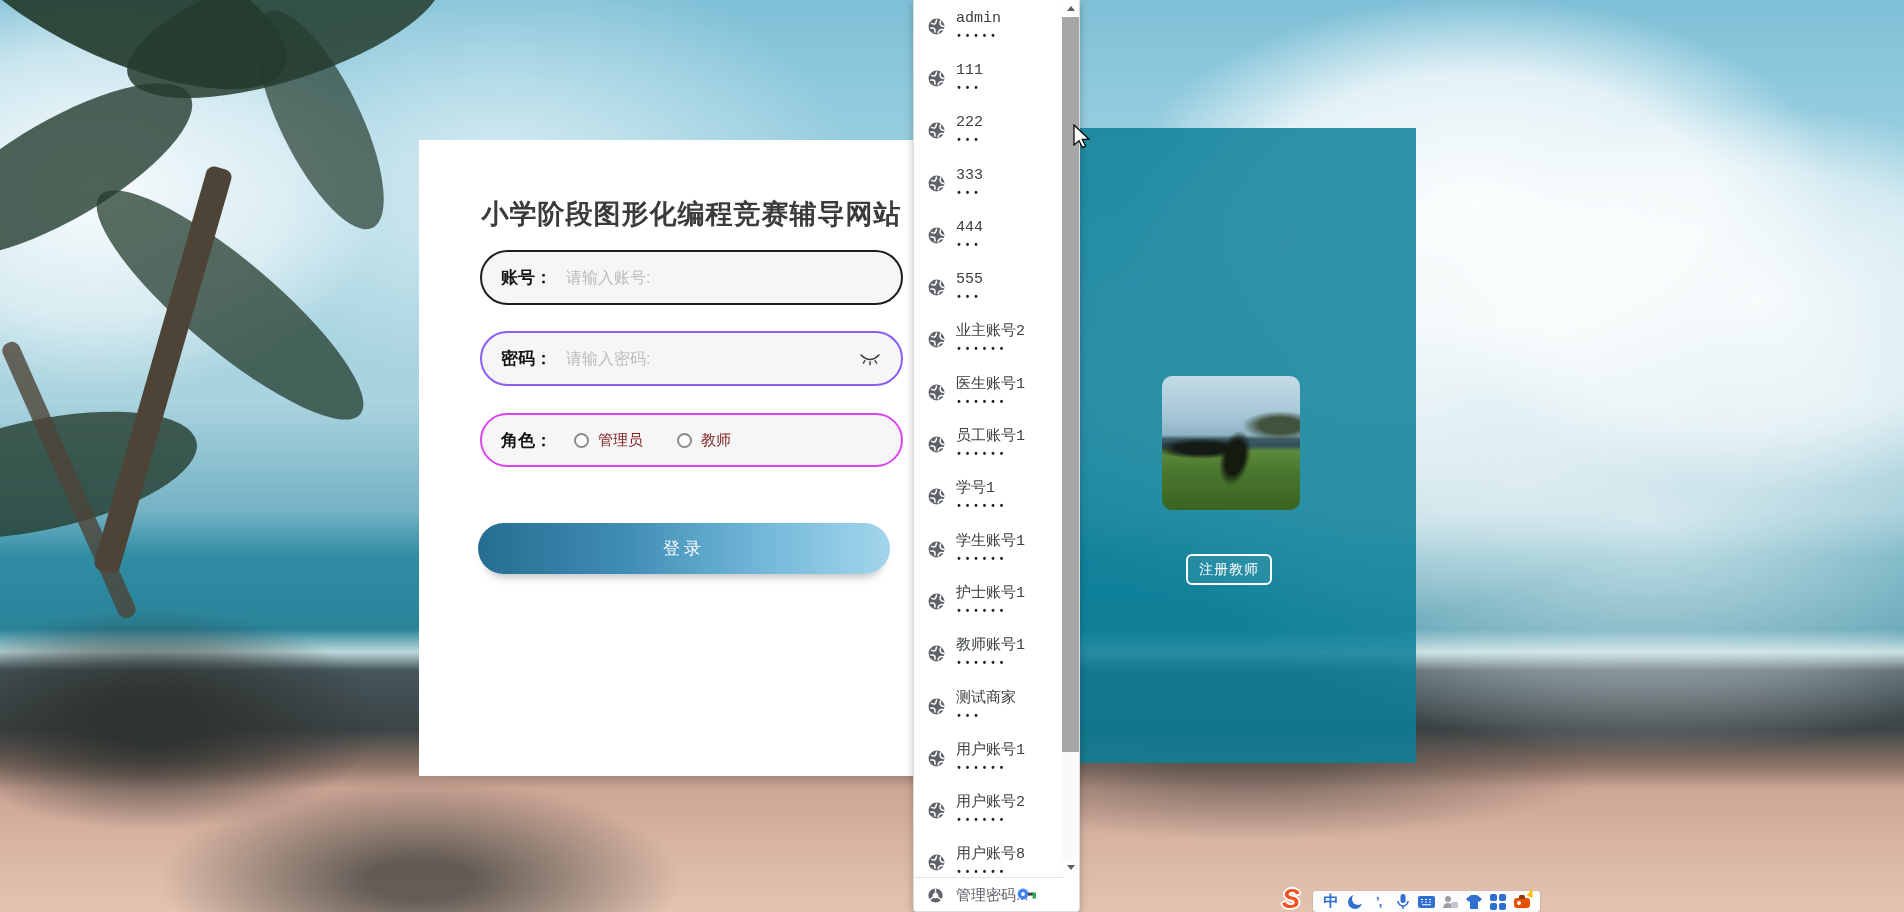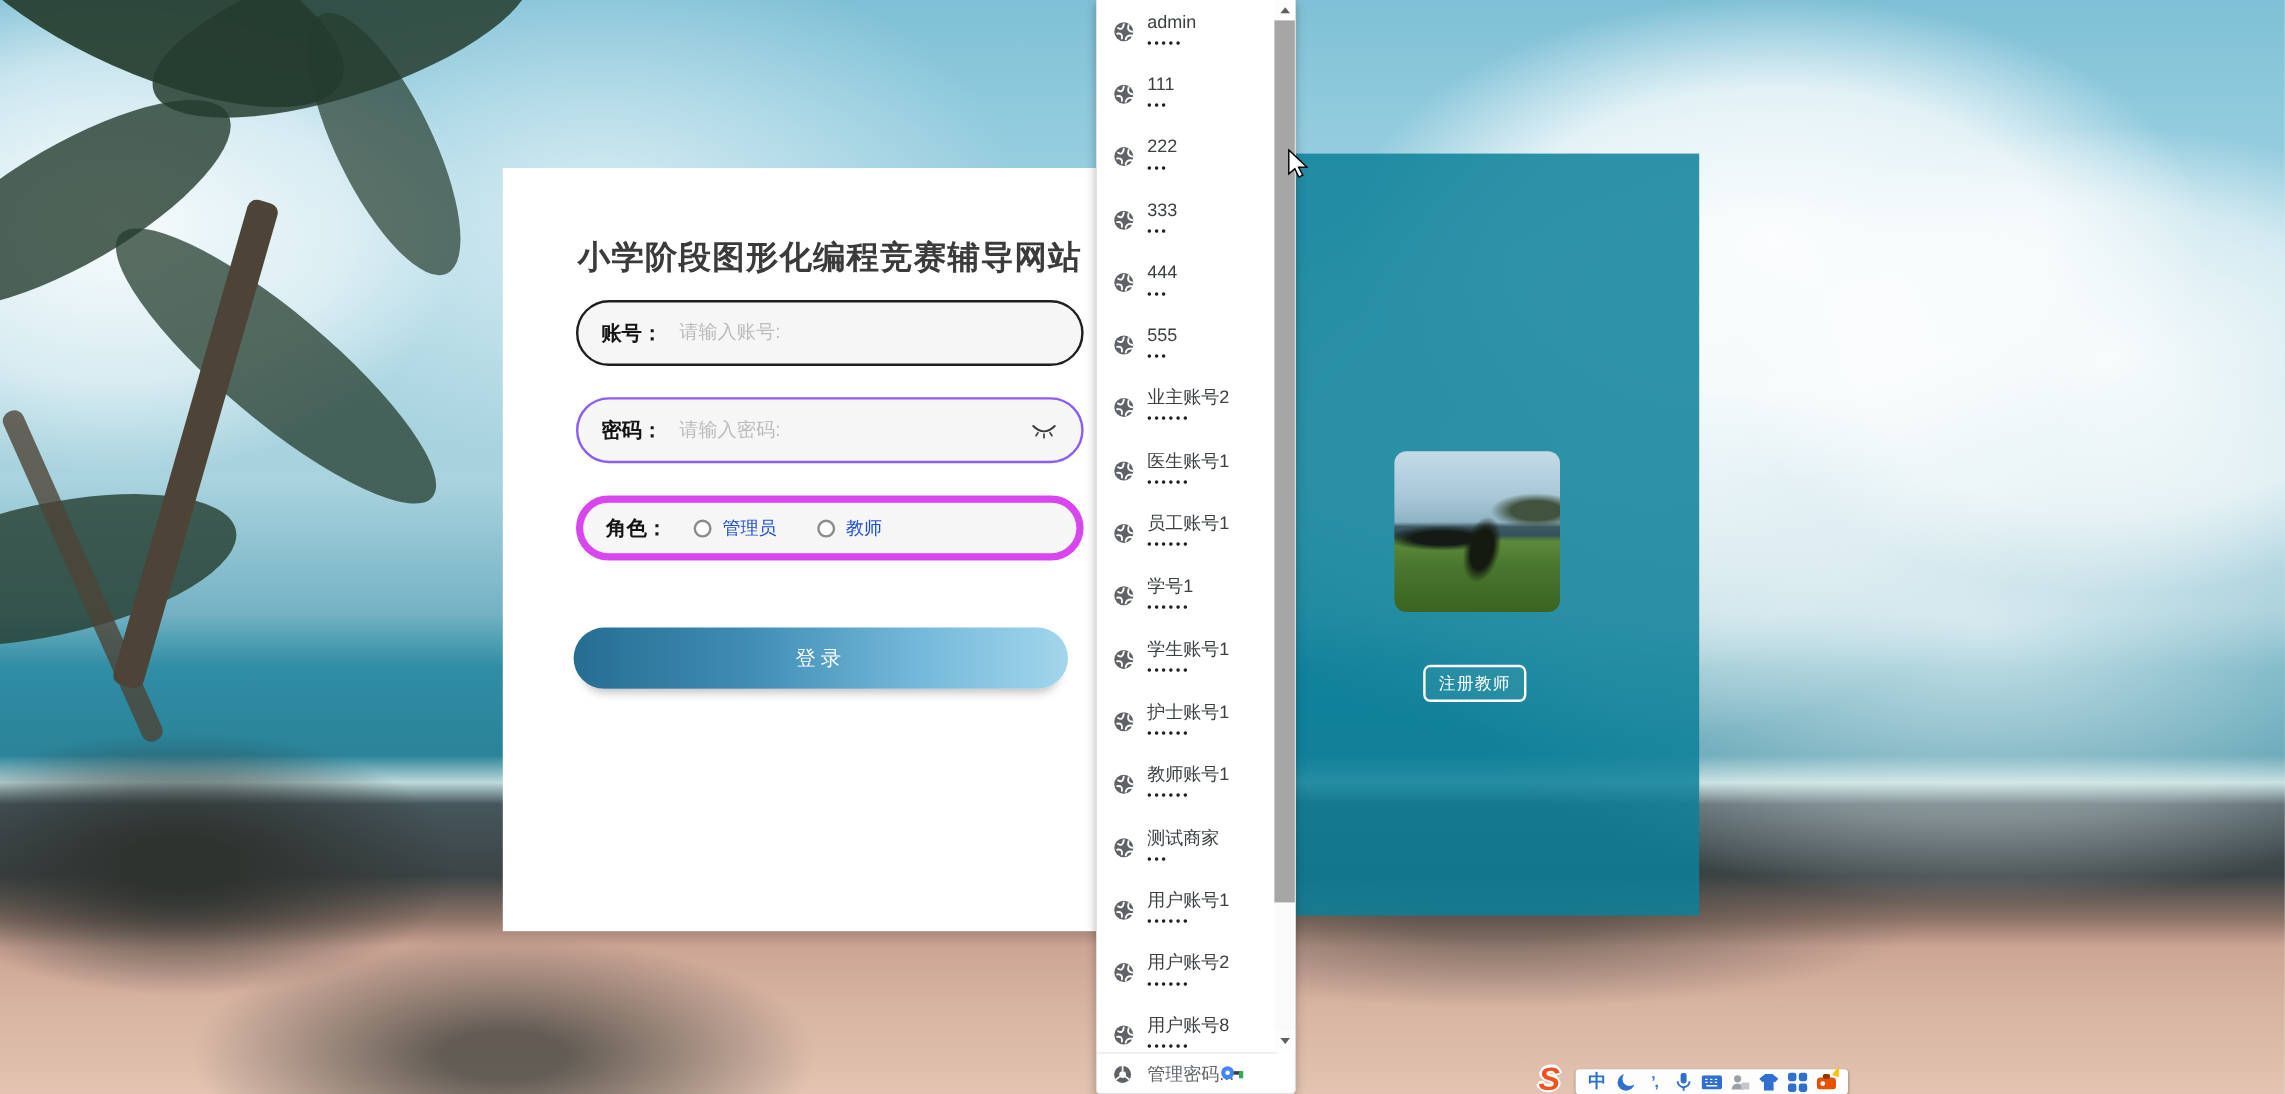--- a/index.html
+++ b/index.html
@@ -28,33 +28,33 @@
 
   
   .login-panel { position:absolute; left:419px; top:140px; width:570px; height:636px;
     background:#fff; }
   .login-title { position:absolute; left:61px; top:56px; width:423px; text-align:center;
     font-size:27px; font-weight:bold; color:#3b3b3b; letter-spacing:1px; }
   .pill { position:absolute; left:61px; width:423px; height:55px; border-radius:28px;
     background:#f6f6f6; display:flex; align-items:center; padding:0 18px 0 19px; }
   .pill-account  { top:110px; border:2px solid #1e1e1e; }
   .pill-password { top:191px; border:2px solid #8b5cf6; }
-  .pill-role     { top:273px; height:54px; border:6px solid #d946ef; }
+  .pill-role     { top:273px; height:54px; border:2px solid #d946ef; }
   .pill-label { font-size:17px; font-weight:bold; color:#141414; white-space:nowrap; }
   .pill input[type=text], .pill input[type=password] {
     flex:1; border:none; outline:none; background:transparent;
     font-size:16px; color:#1d4ed8; margin-left:14px;
     font-family:"Liberation Sans","DejaVu Sans",sans-serif; }
   .pill input::placeholder { color:#bcbcbc; }
   .eye { flex:0 0 auto; margin-left:8px; }
   .role-group { display:flex; align-items:center; margin-left:22px; gap:34px; }
   .role-opt { display:flex; align-items:center; gap:9px; cursor:pointer; }
   .radio { appearance:none; -webkit-appearance:none; width:15px; height:15px;
     border:2px solid #8b8b8b; border-radius:50%; background:#fdfdfd; }
-  .role-text { font-size:15px; color:#1d4ed8; }
+  .role-text { font-size:15px; color:#7f1d1d; }
   .login-btn { position:absolute; left:59px; top:383px; width:412px; height:51px;
     border:none; border-radius:26px; cursor:pointer;
     background:linear-gradient(90deg,#266d92 0%,#3f8cb4 35%,#74b9da 70%,#a3d6ec 100%);
     color:#fff; font-size:17px; font-weight:normal; letter-spacing:4px;
     box-shadow:0 10px 8px -7px rgba(0,0,0,.25);
     font-family:"Liberation Sans","DejaVu Sans",sans-serif; }
 
   
   .teal-panel { position:absolute; left:1080px; top:128px; width:336px; height:635px;
     background:rgba(12,128,153,.85); }
@@ -73,21 +73,21 @@
     color:#fff; font-size:14px; cursor:pointer; letter-spacing:1px;
     font-family:"Liberation Sans","DejaVu Sans",sans-serif; }
 
   
   .autofill { position:absolute; left:913px; top:0; width:167px; height:912px;
     background:#fff; border:1px solid #dcdcdc; border-top:none;
     border-radius:0 0 4px 4px; box-shadow:0 3px 8px rgba(0,0,0,.25); }
   .af-list { position:absolute; left:0; top:0; width:150px; height:877px; overflow:hidden; }
   .af-row { height:52.3px; display:flex; align-items:center; padding-left:13px; gap:10px;
     cursor:pointer; }
-  .af-col { display:flex; flex-direction:column; justify-content:flex-end; }
+  .af-col { display:flex; flex-direction:column; justify-content:flex-end;font-family:Liberation Mono, monospace; }
   .af-user { font-size:15px; color:#3c4043; line-height:18px; white-space:nowrap; }
   .af-mask { font-size:10px; font-weight:bold; color:#202124; letter-spacing:2.5px;
     line-height:13px; margin-top:2px; }
   .af-sep { position:absolute; left:0; top:877px; width:150px; border-top:1px solid #e4e4e4; }
   .af-manage { position:absolute; left:0; top:878px; width:150px; height:34px;
     display:flex; align-items:center; padding-left:13px; gap:12px; cursor:pointer; }
   .af-manage-label { font-size:15px; color:#5f6368; white-space:nowrap; }
   .key-icon { position:absolute; left:103px; top:8px; }
 
   

